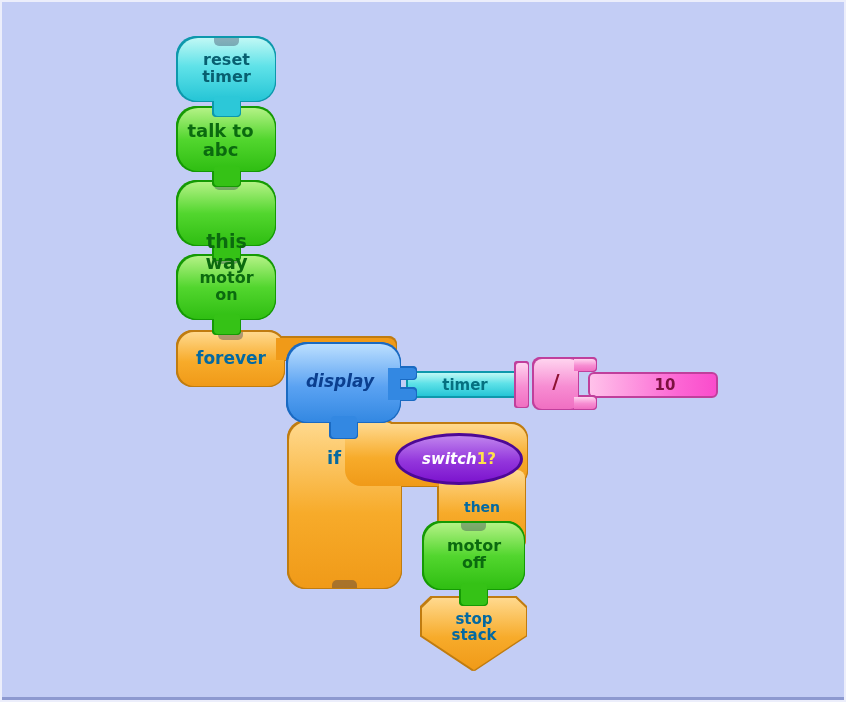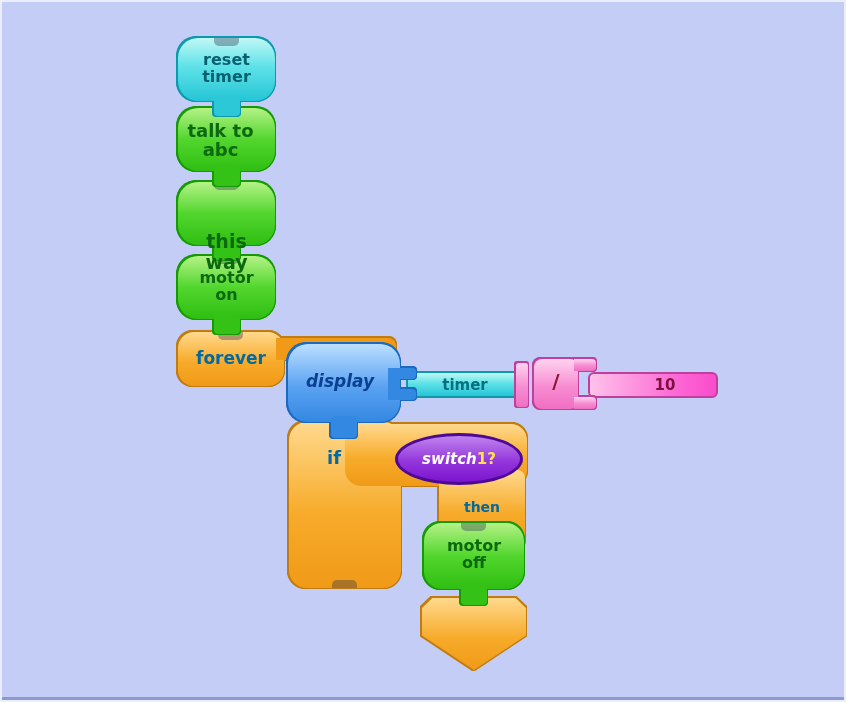--- a/index.html
+++ b/index.html
@@ -172,13 +172,15 @@
   </div>
   <div class="label t-green" style="left:0;top:14px;width:100px;font-size:16px;">motor
 off</div>
 </div>
 
 <div class="block" style="left:420px;top:596px;width:104px;height:74px;z-index:23;">
   <div class="shape outlined" style="--oc:#c07c10;">
     <div class="piece fill-orange" style="left:0;top:0;width:104px;height:72px;clip-path:polygon(10% 0,90% 0,100% 14%,100% 52%,50% 100%,0 52%,0 14%);"></div>
     <div class="piece notch" style="left:39px;top:0;width:25px;height:8px;"></div>
   </div>
+  <div class="label t-orange" style="left:0;top:13px;width:104px;font-size:15px;">stop
+stack</div>
 </div>
 
 </body></html>

